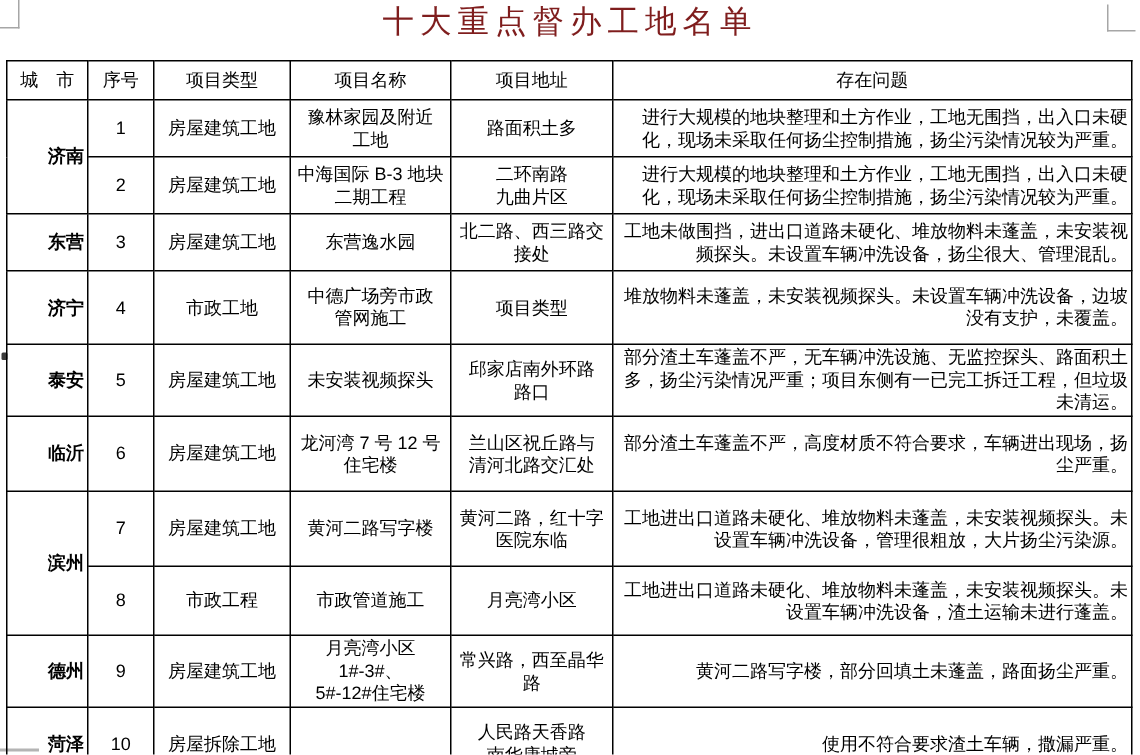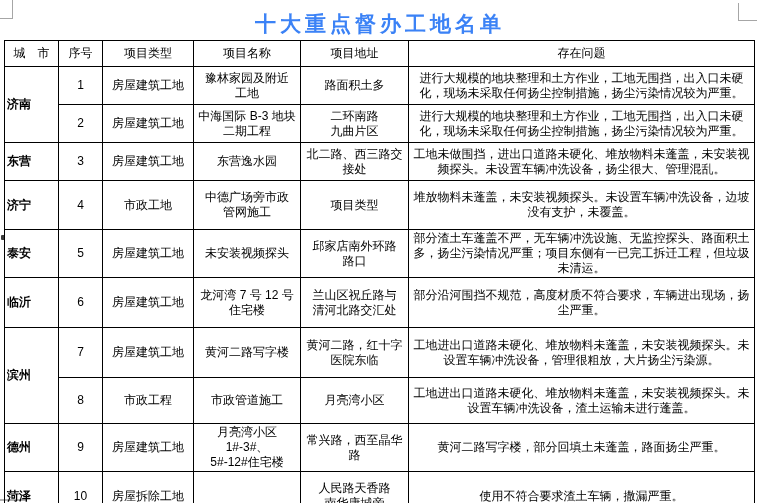--- a/index.html
+++ b/index.html
@@ -1,38 +1,38 @@
 <!DOCTYPE html>
 <html><head>
 <meta charset="utf-8">
 <style>
   html,body{margin:0;padding:0;}
   body{
     width:760px;height:503px;position:relative;background:#ffffff;
     font-family:"Liberation Sans",sans-serif;color:#000;overflow:hidden;
   }
   .title{
-    position:absolute;top:10px;left:0;width:760px;text-align:center;
-    font-size:21px;font-weight:bold;letter-spacing:4px;color:#3b82f6;
+    position:absolute;top:0;left:0;width:760px;text-align:center;
+    font-size:21px;font-weight:normal;letter-spacing:4px;color:#7f1d1d;
     white-space:nowrap;
   }
   table.doc{
     position:absolute;left:4px;top:40px;width:751px;
     border-collapse:collapse;table-layout:fixed;
     border:1px solid #000;border-bottom:2px solid #000;
   }
   table.doc th,table.doc td{
     border:1px solid #000;vertical-align:middle;
     font-size:12px;line-height:15px;padding:1px 2px;
     overflow:hidden;
   }
   table.doc th{font-weight:normal;text-align:center;}
   td.c-cell{text-align:center;white-space:pre-line;}
-  td.city{font-weight:bold;text-align:left;font-size:13px;margin-left:40px;}
-  td.prob{text-align:center;padding:2px 3px;}
+  td.city{font-weight:bold;text-align:right;font-size:13px;margin-left:40px;}
+  td.prob{text-align:right;padding:2px 3px;}
   
   .mark-tl{
     position:absolute;left:0;top:0;width:12px;height:18px;
     border-right:1px solid #a6a6a6;border-bottom:1px solid #a6a6a6;
   }
   .mark-tr{
     position:absolute;left:738px;top:3px;width:18px;height:17px;
     border-left:1px solid #a6a6a6;border-bottom:1px solid #a6a6a6;
   }
   .mark-bl{
@@ -121,21 +121,21 @@
   </tr>
 
   <tr style="height:50px">
     <td class="city">临沂</td>
     <td class="c-cell">6</td>
     <td class="c-cell">房屋建筑工地</td>
     <td class="c-cell">龙河湾 7 号 12 号
 住宅楼</td>
     <td class="c-cell">兰山区祝丘路与
 清河北路交汇处</td>
-    <td class="prob">部分沿河围挡不规范，高度材质不符合要求，车辆进出现场，扬尘严重。</td>
+    <td class="prob">部分渣土车蓬盖不严，高度材质不符合要求，车辆进出现场，扬尘严重。</td>
   </tr>
 
   <tr style="height:50px">
     <td class="city" rowspan="2">滨州</td>
     <td class="c-cell">7</td>
     <td class="c-cell">房屋建筑工地</td>
     <td class="c-cell">黄河二路写字楼</td>
     <td class="c-cell">黄河二路，红十字
 医院东临</td>
     <td class="prob">工地进出口道路未硬化、堆放物料未蓬盖，未安装视频探头。未设置车辆冲洗设备，管理很粗放，大片扬尘污染源。</td>

